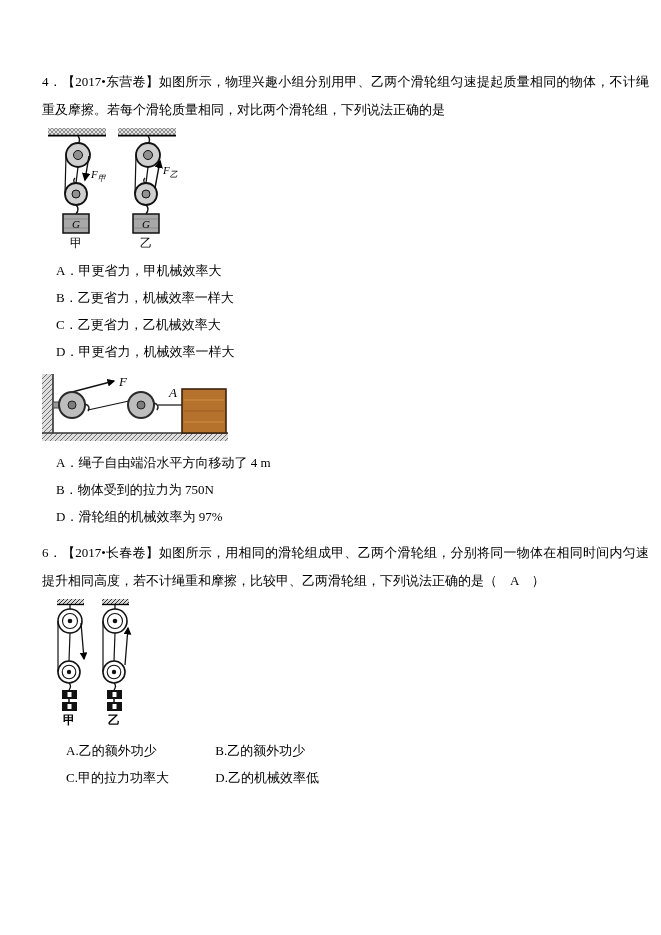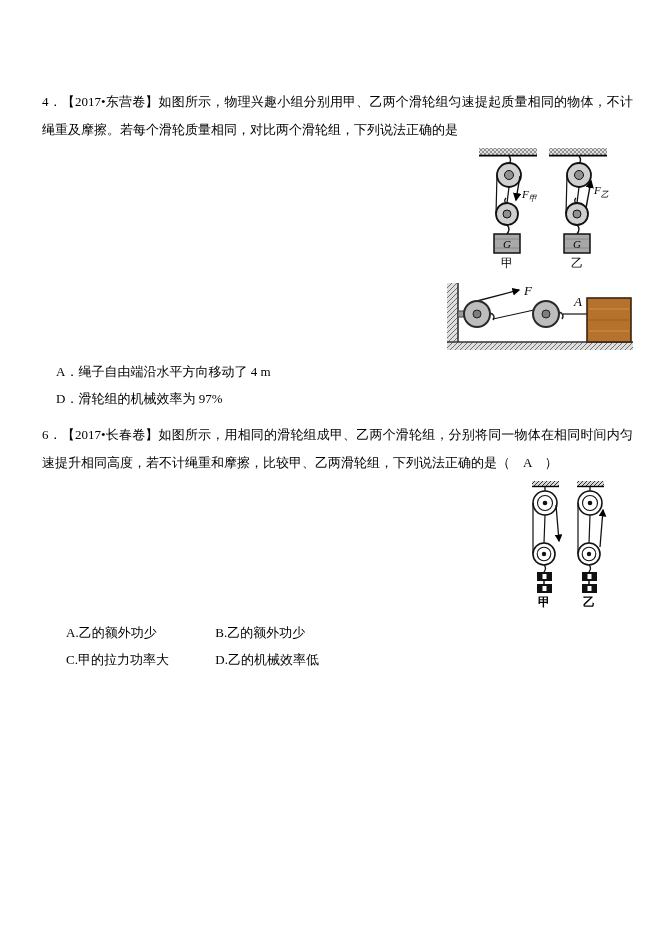--- a/index.html
+++ b/index.html
@@ -11,31 +11,30 @@
     width: 661px;
     height: 935px;
     overflow: hidden;
     font-family: "Liberation Serif", "DejaVu Serif", serif;
     color: #000000;
   }
   .page {
     box-sizing: border-box;
     width: 661px;
     height: 859px;
-    padding: 68px 28px 0 42px;
-    margin-top: 20px;
+    padding: 68px 12px 0 42px;
   }
   .stem {
     font-size: 13px;
     line-height: 28px;
     text-align: justify;
     margin: 0;
   }
   .figure-row {
-    text-align: right;
+    text-align: left;
   }
   .fig-q4 { margin: 2px 0 0 0; }
   .fig-q5 { margin: 4px 0 0 0; }
   .fig-q6 { margin: 2px 0 0 0; }
   .options {
     margin: 3px 0 0 14px;
     font-size: 13px;
   }
   .option {
     line-height: 27px;
@@ -115,20 +114,26 @@
           <path d="M104,79 q4,4 0,9" stroke="#111" stroke-width="1.4" fill="none"></path>
           <rect x="91" y="88" width="26" height="19" fill="#a8a8a8" stroke="#111" stroke-width="1.5"></rect>
           <line x1="92" y1="93" x2="116" y2="93" stroke="#8a8a8a" stroke-width="1"></line>
           <line x1="92" y1="102" x2="116" y2="102" stroke="#8a8a8a" stroke-width="1"></line>
           <text x="104" y="102" font-size="11" font-style="italic" text-anchor="middle">G</text>
           <text x="104" y="121" font-size="12" text-anchor="middle">乙</text>
         </g>
       </svg>
     </div>
 
+    <div class="options">
+      <div class="option">A．甲更省力，甲机械效率大</div>
+      <div class="option">B．乙更省力，机械效率一样大</div>
+      <div class="option">C．乙更省力，乙机械效率大</div>
+      <div class="option">D．甲更省力，机械效率一样大</div>
+    </div>
   </div>
 
   <div class="q-block q5-block">
 
     <div class="figure-row fig-q5">
       <svg width="186" height="68" viewBox="0 0 186 68">
         <defs>
           <pattern id="dh5" width="5" height="5" patternUnits="userSpaceOnUse">
             <rect width="5" height="5" fill="#dedede"></rect>
             <path d="M0,5 L5,0" stroke="#6f6f6f" stroke-width="1"></path>
@@ -163,20 +168,21 @@
 
         <rect x="140" y="15" width="44" height="44" fill="#b5722c" stroke="#3c2410" stroke-width="1.6"></rect>
         <line x1="142" y1="26" x2="182" y2="26" stroke="#cf9040" stroke-width="1"></line>
         <line x1="142" y1="37" x2="182" y2="37" stroke="#9a5c20" stroke-width="1"></line>
         <line x1="142" y1="48" x2="182" y2="48" stroke="#cf9040" stroke-width="1"></line>
       </svg>
     </div>
 
     <div class="options">
       <div class="option">A．绳子自由端沿水平方向移动了 4 m</div>
+      <div class="option">B．物体受到的拉力为 750N</div>
       <div class="option">D．滑轮组的机械效率为 97%</div>
     </div>
   </div>
 
   <div class="q-block q6-block">
     <p class="stem"><span>6．【2017•长春卷】</span><span>如图所示，用相同的滑轮组成甲、乙两个滑轮组，分别将同一物体在相同时间内匀速提升相同高度，若不计绳重和摩擦，比较甲、乙两滑轮组，下列说法正确的是（　A　）</span></p>
 
     <div class="figure-row fig-q6">
       <svg width="116" height="130" viewBox="0 0 116 130">
         <defs>

